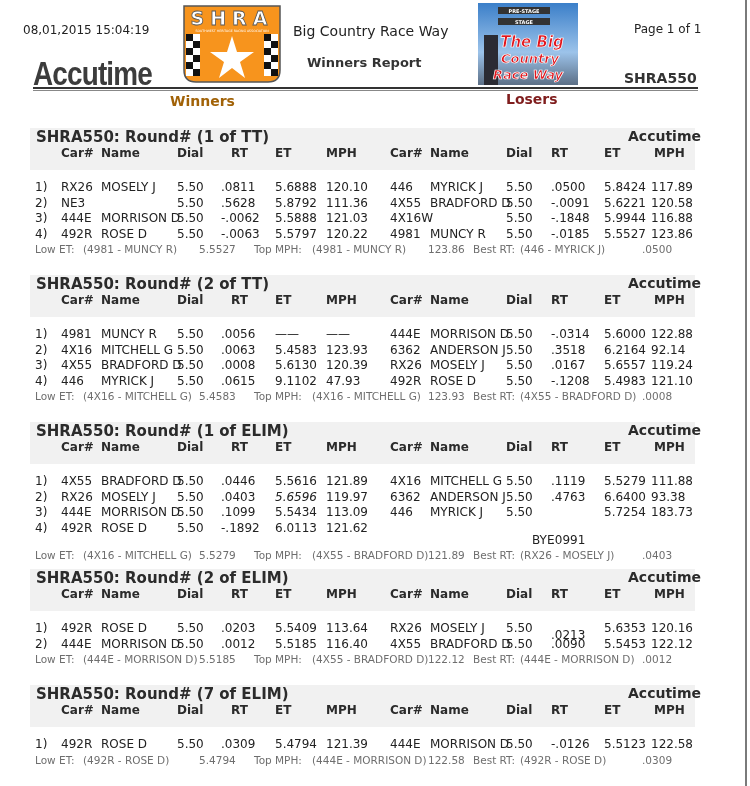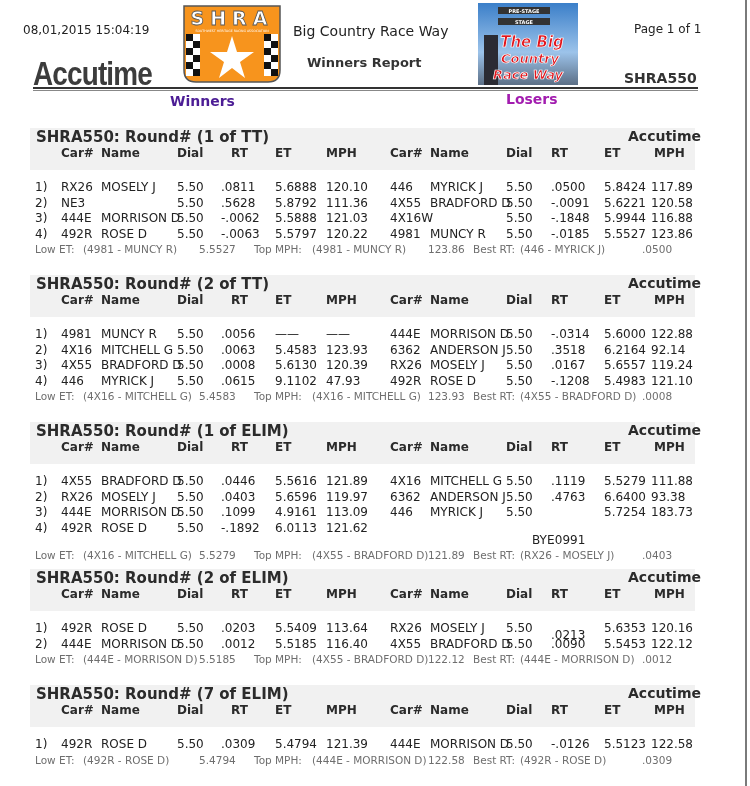--- a/index.html
+++ b/index.html
@@ -16,22 +16,22 @@
   .hdr-track { position: absolute; left: 293px; top: 23px; font-size: 14px; color: #222; }
   .hdr-report { position: absolute; left: 307px; top: 55px; font-size: 13px; font-weight: bold; color: #333; }
   .hdr-class { position: absolute; left: 624px; top: 70px; font-size: 14px; font-weight: bold; color: #333; }
   .accutime-logo {
     position: absolute; left: 33px; top: 56px; font-family: "Liberation Sans", sans-serif;
     font-size: 34px; font-weight: bold; color: #3c3c3c; letter-spacing: -1px;
     transform: scaleX(0.82); transform-origin: left top; line-height: 34px;
   }
   .hdr-rule { position: absolute; left: 33px; top: 87px; width: 665px; height: 2px; background: #333; }
   .hdr-rule2 { position: absolute; left: 33px; top: 90px; width: 665px; height: 1px; background: #888; }
-  .hdr-winners { position: absolute; left: 170px; top: 93px; font-size: 14px; font-weight: bold; color: #4c1d95; }
-  .hdr-losers { position: absolute; left: 506px; top: 91px; font-size: 14px; font-weight: bold; color: #a21caf; }
+  .hdr-winners { position: absolute; left: 170px; top: 93px; font-size: 14px; font-weight: bold; color: #a16207; }
+  .hdr-losers { position: absolute; left: 506px; top: 91px; font-size: 14px; font-weight: bold; color: #7f1d1d; }
 
   
   .shra-logo { position: absolute; left: 180px; top: 4px; width: 104px; height: 80px; }
   
   .track-logo { position: absolute; left: 478px; top: 3px; width: 100px; height: 82px; }
 
   
   .section { position: absolute; left: 0; width: 745px; }
   .sec-title { position: absolute; left: 36px; top: 0; font-size: 15px; font-weight: bold; color: #2b2b2b; }
   .sec-accutime { position: absolute; left: 628px; top: 0; font-size: 14px; font-weight: bold; color: #2b2b2b; }
@@ -321,36 +321,36 @@
         <span style="left: 551px;">.1119</span>
         <span style="left: 604px;">5.5279</span>
         <span style="left: 651px;">111.88</span>
       </div>
       <div class="row" style="top: 67.5px;">
         <span style="left: 35px;">2)</span>
         <span style="left: 61px;">RX26</span>
         <span style="left: 101px;">MOSELY J</span>
         <span style="left: 177px;">5.50</span>
         <span style="left: 221px;">.0403</span>
-        <span style="left: 275px;">5.6596</span>
+        <span style="left: 275px; font-style: italic;">5.6596</span>
         <span style="left: 326px;">119.97</span>
         <span style="left: 390px;">6362</span>
         <span style="left: 430px;">ANDERSON J</span>
         <span style="left: 506px;">5.50</span>
         <span style="left: 551px;">.4763</span>
         <span style="left: 604px;">6.6400</span>
         <span style="left: 651px;">93.38</span>
       </div>
       <div class="row" style="top: 83px;">
         <span style="left: 35px;">3)</span>
         <span style="left: 61px;">444E</span>
         <span style="left: 101px;">MORRISON D</span>
         <span style="left: 177px;">5.50</span>
         <span style="left: 221px;">.1099</span>
-        <span style="left: 275px;">4.9161</span>
+        <span style="left: 275px;">5.5434</span>
         <span style="left: 326px;">113.09</span>
         <span style="left: 390px;">446</span>
         <span style="left: 430px;">MYRICK J</span>
         <span style="left: 506px;">5.50</span>
         <span style="left: 551px; margin-top: 28px;">.0991</span>
         <span style="left: 604px;">5.7254</span>
         <span style="left: 651px;">183.73</span>
       </div>
       <div class="row" style="top: 98.5px;">
         <span style="left: 35px;">4)</span>

